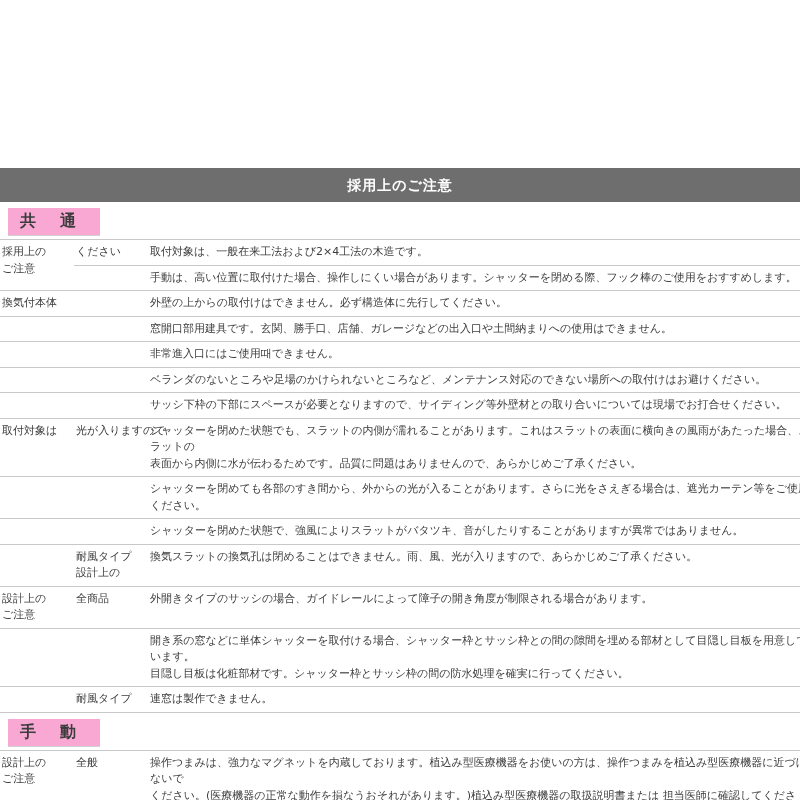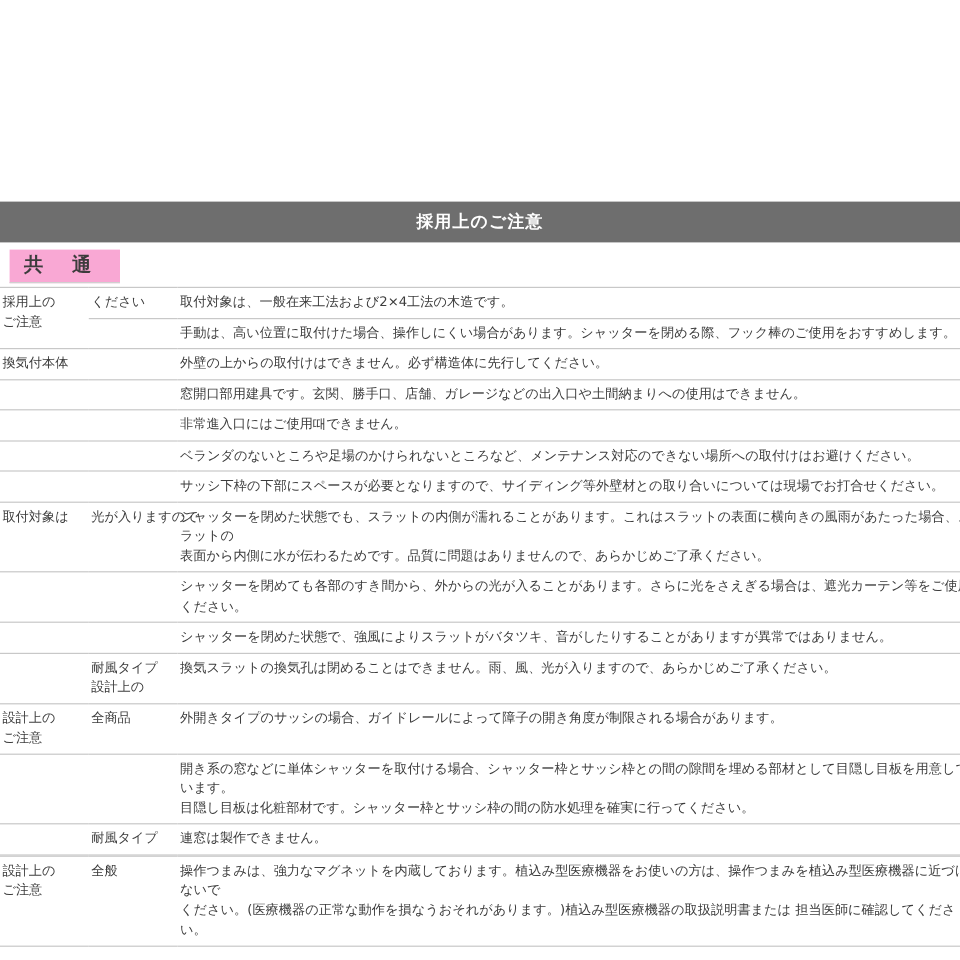--- a/index.html
+++ b/index.html
@@ -201,20 +201,23 @@
         <tr>
           <td class="c1"></td>
           <td class="c2 lbl2">耐風タイプ</td>
           <td class="c3">
             <span class="cellline">連窓は製作できません。</span>
           </td>
         </tr>
       </tbody>
     </table>
 
+    <div class="section-label-row">
+      <span class="section-label">手　動</span>
+    </div>
 
     <table class="tbl">
       <colgroup>
           <col class="c1">
           <col class="c2">
           <col class="c3">
         </colgroup>
       <tbody>
         <tr>
           <td class="c1">

